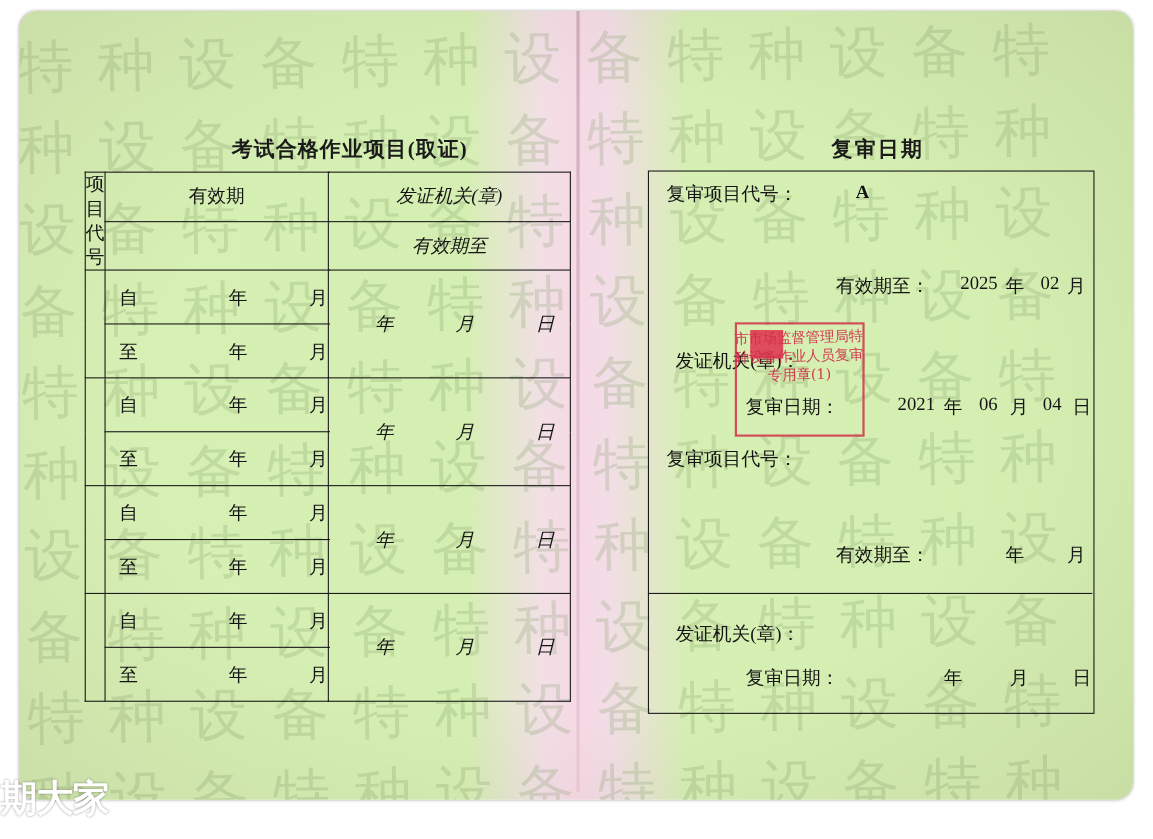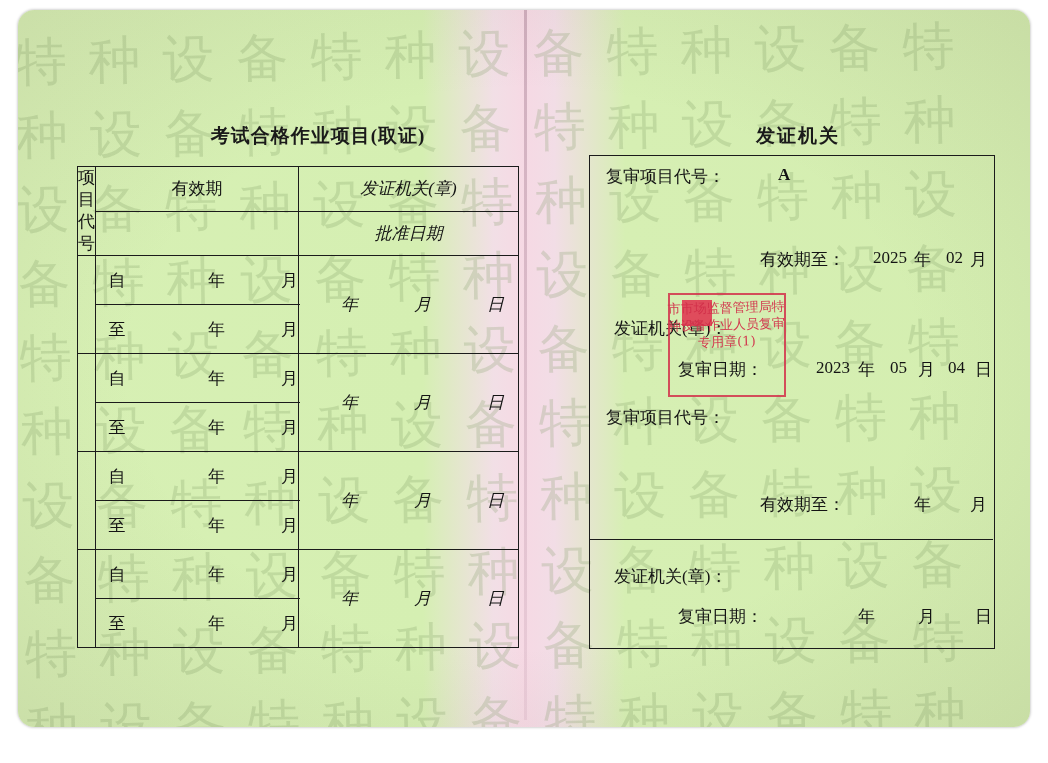--- a/index.html
+++ b/index.html
@@ -50,21 +50,21 @@
   }
 
   
   .left-title{
     position:absolute;left:130px;top:113px;width:340px;
     text-align:center;
     font-size:19px;font-weight:bold;color:#1a1a1a;
     letter-spacing:1px;
   }
   table.lt{
-    position:absolute;left:59px;top:156px;
+    position:absolute;left:59px;top:146px;
     border-collapse:collapse;
     width:415px;
   }
   table.lt td{
     border:1.3px solid #1b1b1b;
     font-size:17px;
     color:#141414;
     text-align:center;
     vertical-align:middle;
     padding:0;
@@ -162,21 +162,21 @@
           <tr>
         <td class="code" rowspan="2">
           <div>项目</div>
           <div>代号</div>
         </td>
         <td colspan="2" style="height:36px">有效期</td>
         <td class="org" style="height:36px">发证机关(章)</td>
       </tr>
       <tr>
         <td colspan="2" style="height:36px;border-top:none;border-bottom:1.3px solid #1b1b1b"></td>
-        <td class="org" style="height:36px">批准日期</td>
+        <td class="org" style="height:36px">有效期至</td>
       </tr>
 
       <tr>
         <td class="code" rowspan="2"></td>
         <td colspan="2" class="per">
           <div class="per-row">
             <span class="zi">自</span>
             <span class="yr"></span>
             <span>年</span>
             <span class="mo"></span>
@@ -303,39 +303,39 @@
             <span class="yr"></span>
             <span>年</span>
             <span class="mo"></span>
             <span>月</span>
           </div>
         </td>
       </tr>
     </tbody>
       </table>
 
-    <div class="right-title">发证机关</div>
+    <div class="right-title">复审日期</div>
     <div class="rbox"></div>
     <div class="rdivider"></div>
 
     <div class="rtext" style="left:588px;top:155px;">复审项目代号：</div>
     <div class="rtext" style="left:760px;top:155px;font-weight:bold;">A</div>
 
     <div class="rtext" style="left:742px;top:238px;">有效期至：</div>
     <div class="rtext" style="left:855px;top:238px;">2025</div>
     <div class="rtext" style="left:896px;top:238px;">年</div>
     <div class="rtext" style="left:928px;top:238px;">02</div>
     <div class="rtext" style="left:952px;top:238px;">月</div>
 
     <div class="rtext" style="left:596px;top:307px;">发证机关(章)：</div>
 
     <div class="rtext" style="left:660px;top:348px;">复审日期：</div>
-    <div class="rtext" style="left:798px;top:348px;">2023</div>
+    <div class="rtext" style="left:798px;top:348px;">2021</div>
     <div class="rtext" style="left:840px;top:348px;">年</div>
-    <div class="rtext" style="left:872px;top:348px;">05</div>
+    <div class="rtext" style="left:872px;top:348px;">06</div>
     <div class="rtext" style="left:900px;top:348px;">月</div>
     <div class="rtext" style="left:930px;top:348px;">04</div>
     <div class="rtext" style="left:957px;top:348px;">日</div>
 
     <div class="stamp">
       <div class="rect"></div>
       <div class="flag"></div>
       <div class="txt">市市场监督管理局特种设备作业人员复审专用章(1)</div>
     </div>
 
@@ -355,13 +355,14 @@
     <div class="rtext" style="left:840px;top:595px;">年</div>
     <div class="rtext" style="left:872px;top:595px;"></div>
     <div class="rtext" style="left:900px;top:595px;">月</div>
     <div class="rtext" style="left:930px;top:595px;"></div>
     <div class="rtext" style="left:957px;top:595px;">日</div>
 
     <div class="scribble" style="left:130px;top:690px;"></div>
     <div class="scribble" style="left:255px;top:692px;"></div>
   </div>
 
+  <div class="logo">期大家</div>
 </div>
 
 </body></html>

